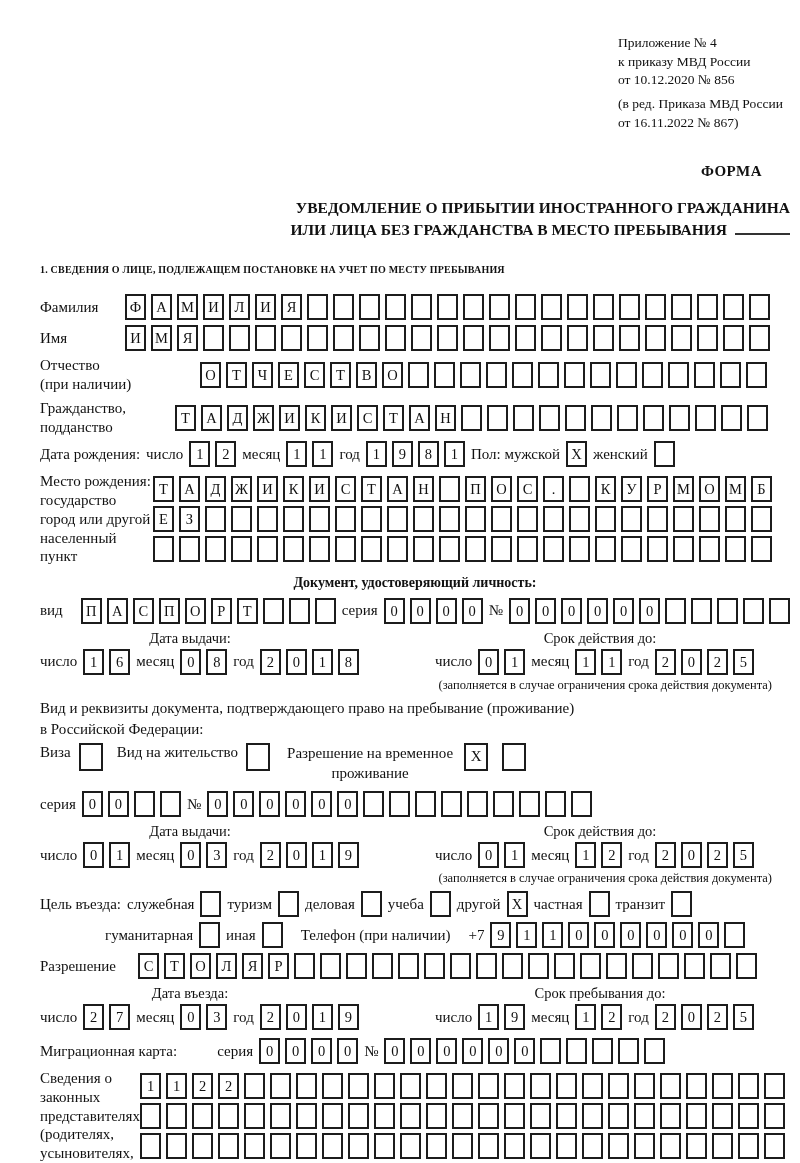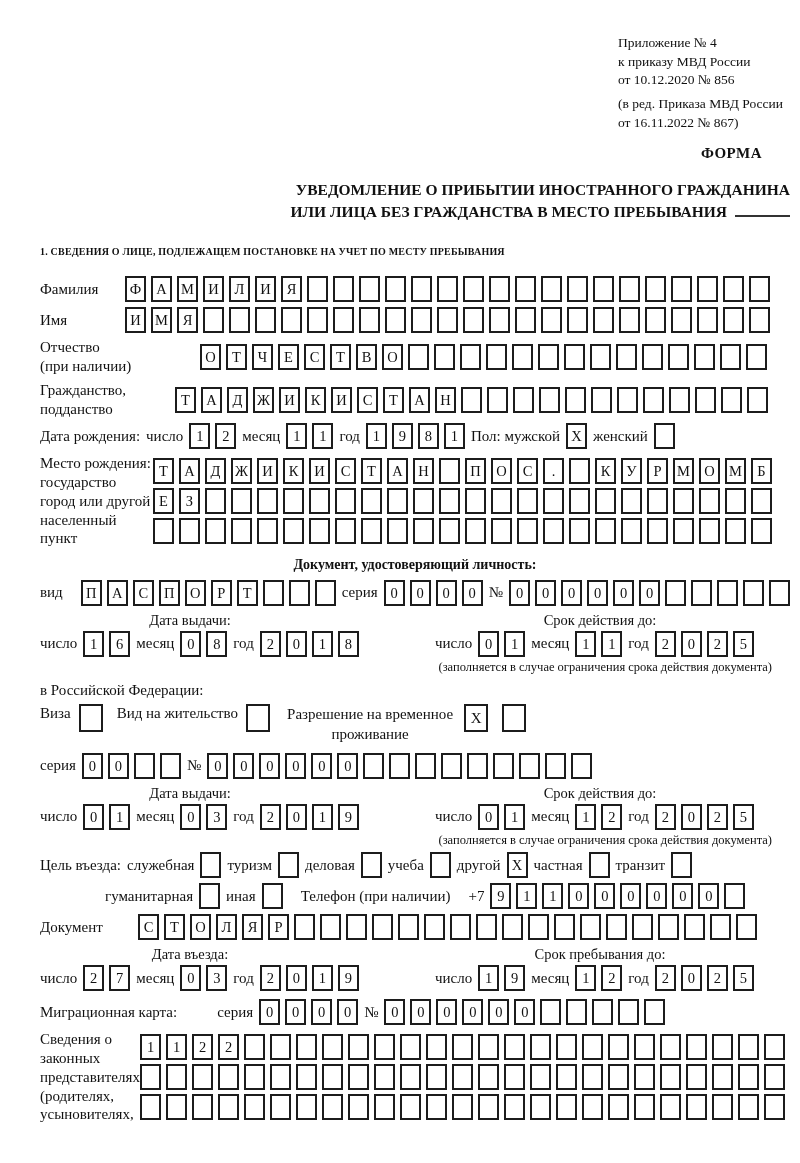--- a/index.html
+++ b/index.html
@@ -6,21 +6,21 @@
   body{
     width:800px;height:1163px;overflow:hidden;color:#111;
     font-family:"Liberation Serif","DejaVu Serif",serif;
     font-size:15px;line-height:1.25;
   }
   .page{padding:34px 10px 0 40px;box-sizing:border-box;}
 
   
   .ref-block{margin-left:578px;font-size:13.5px;line-height:1.38;}
   .ref-block .sub{margin-top:5px;}
-  .form-word{text-align:right;padding-right:28px;font-weight:bold;font-size:15px;margin-top:12px;letter-spacing:.5px;}
+  .form-word{text-align:right;padding-right:28px;font-weight:bold;font-size:15px;margin-top:30px;letter-spacing:.5px;}
 
   
   .title{ute;text-align:right;font-weight:bold;font-size:15.5px;line-height:1.45;margin-top:16px;}
   .blank-line{display:inline-block;width:55px;border-bottom:2px solid #333;height:14px;margin-left:8px;}
   .section-heading{font-weight:bold;font-size:10px;margin-top:22px;text-align:left;letter-spacing:.2px;}
 
   
   .cells{display:flex;column-gap:5px;flex-wrap:nowrap;}
   .cell{
     flex:none;width:21px;height:26px;box-sizing:border-box;
@@ -408,20 +408,21 @@
               <div class="cell">0</div>
               <div class="cell">2</div>
               <div class="cell">5</div>
             </div>
         </div>
       </div>
     </div>
     <div class="note">(заполняется в случае ограничения срока действия документа)</div>
 
     <div class="para">
+      <div>Вид и реквизиты документа, подтверждающего право на пребывание (проживание)</div>
       <div class="mt2">в Российской Федерации:</div>
     </div>
 
     <div class="optrow">
       <div class="opt">
         <span class="lbl">Виза</span>
         <div class="checkbox"></div>
       </div>
       <div class="opt">
         <span class="lbl">Вид на жительство</span>
@@ -547,21 +548,21 @@
           <div class="cell">0</div>
           <div class="cell">0</div>
           <div class="cell">0</div>
           <div class="cell">0</div>
           <div class="cell">0</div>
           <div class="cell"></div>
         </div>
     </div>
 
     <div class="inlinerow">
-      <span class="lbl" style="width:92px;">Документ</span>
+      <span class="lbl" style="width:92px;">Разрешение</span>
       <div class="cells">
           <div class="cell">С</div>
           <div class="cell">Т</div>
           <div class="cell">О</div>
           <div class="cell">Л</div>
           <div class="cell">Я</div>
           <div class="cell">Р</div>
           <div class="cell"></div>
           <div class="cell"></div>
           <div class="cell"></div>

